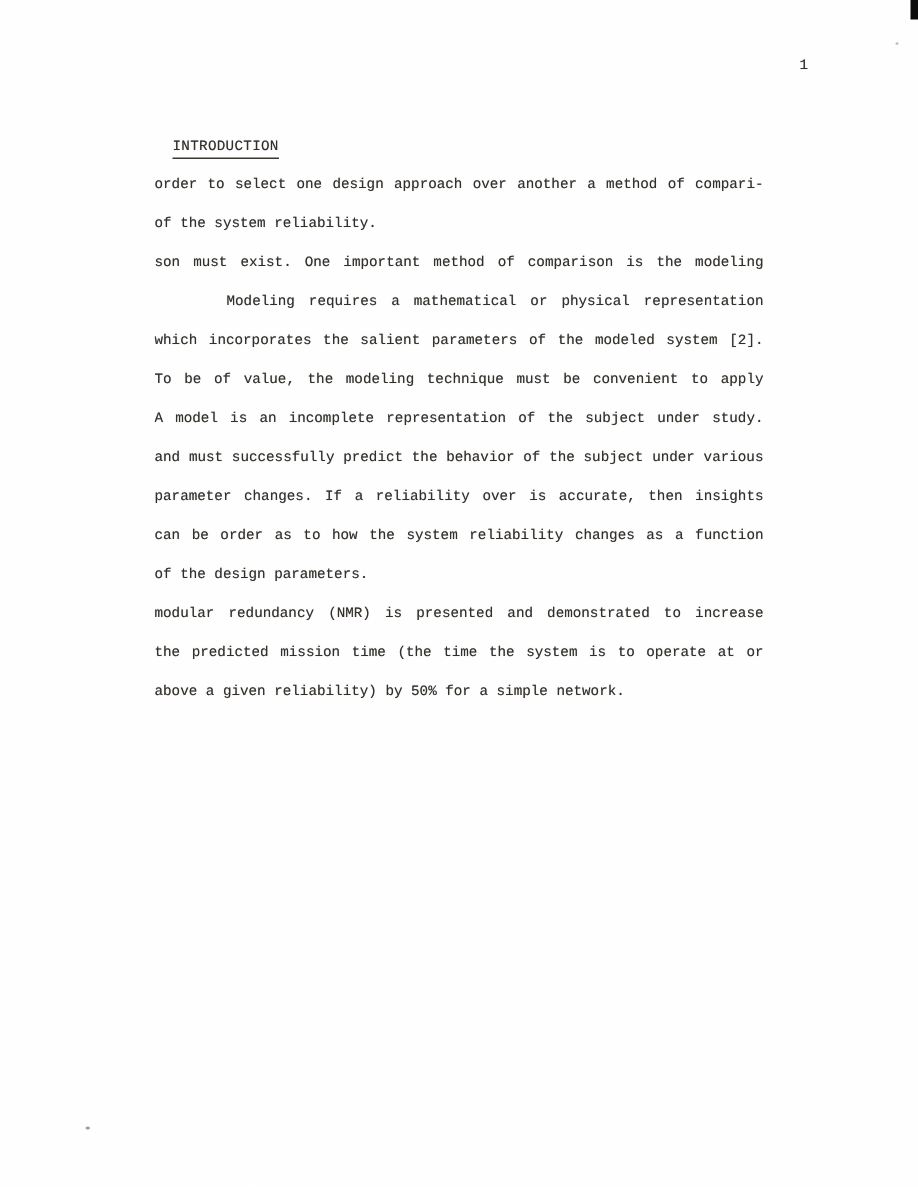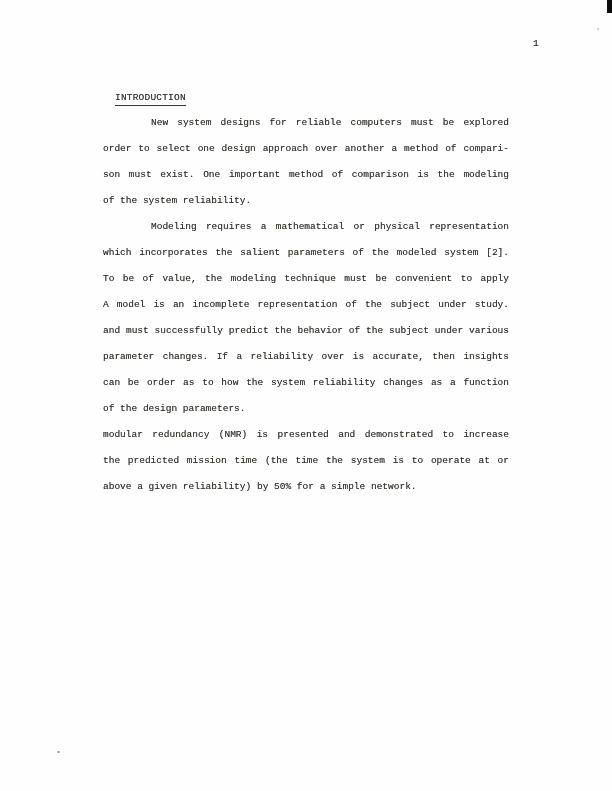--- a/index.html
+++ b/index.html
@@ -77,24 +77,23 @@
 
   <div class="pagenum">1</div>
 
   <div class="heading">
     <span>INTRODUCTION</span>
   </div>
 
   <div class="textblock">
 
     <div>
-      <div class="line indent">New system designs for reliable computers must be explored</div>
       <div class="line">order to select one design approach over another a method of compari-</div>
+      <div class="line last">of the system reliability.</div>
       <div class="line">son must exist.  One important method of comparison is the modeling</div>
-      <div class="line last">of the system reliability.</div>
     </div>
 
     <div>
       <div class="line indent">Modeling requires a mathematical  or physical representation</div>
       <div class="line">which incorporates the salient parameters of the modeled system [2].</div>
       <div class="line">To be of value, the modeling technique must be convenient to apply</div>
       <div class="line">A model is an incomplete representation of the subject under study.</div>
       <div class="line">and must successfully predict the behavior of the subject under various</div>
       <div class="line">parameter changes.  If a reliability over is accurate, then insights</div>
       <div class="line">can be order as to how the system reliability changes as a function</div>

